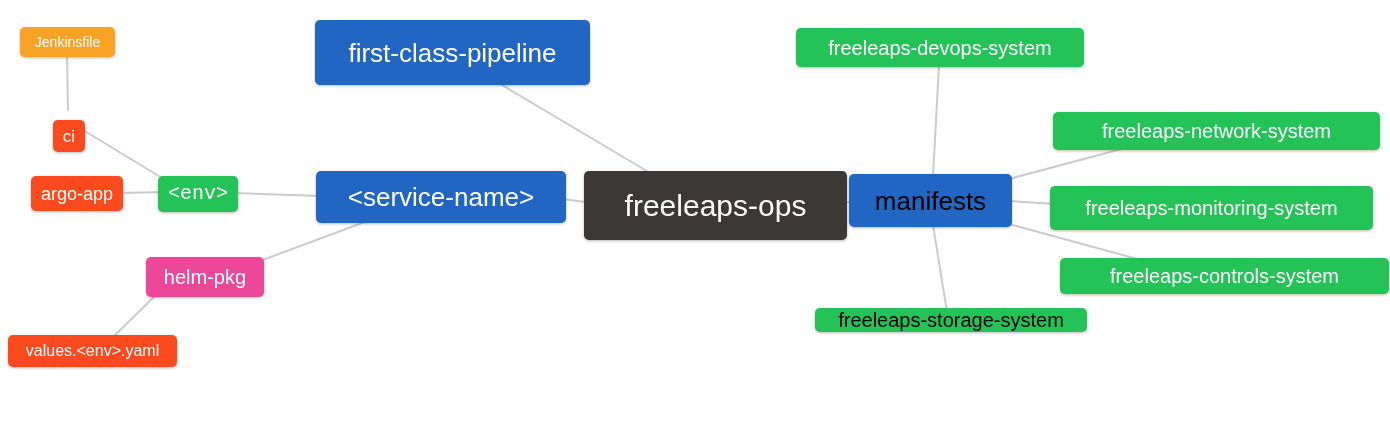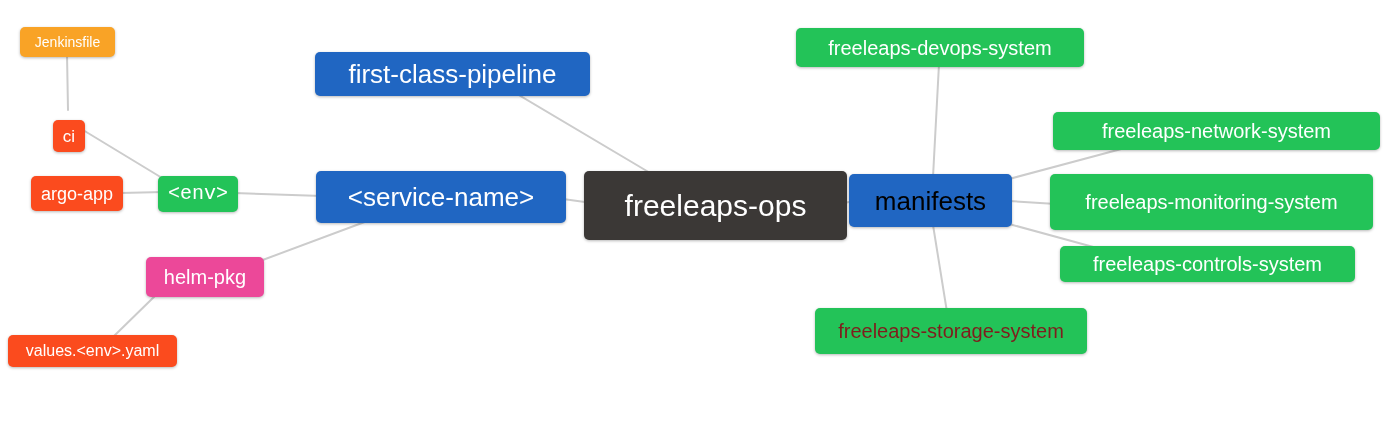--- a/index.html
+++ b/index.html
@@ -58,22 +58,22 @@
       <line x1="1009" y1="201" x2="1056" y2="204" stroke="#CCCCCC" stroke-width="2" stroke-linecap="round"></line>
       <line x1="1009" y1="224" x2="1141" y2="260" stroke="#CCCCCC" stroke-width="2" stroke-linecap="round"></line>
       <line x1="933" y1="225" x2="947" y2="312" stroke="#CCCCCC" stroke-width="2" stroke-linecap="round"></line>
     </svg>
 <div class="node" style="left: 20px; top: 27px; width: 95px; height: 30px; font-size: 14px; background: rgb(249, 163, 38); color: rgb(255, 255, 255);">Jenkinsfile</div>
     <div class="node" style="left: 53px; top: 120px; width: 32px; height: 32px; font-size: 17px; background: rgb(251, 75, 30); color: rgb(255, 255, 255);">ci</div>
     <div class="node" style="left: 31px; top: 176px; width: 92px; height: 35px; font-size: 18px; background: rgb(251, 75, 30); color: rgb(255, 255, 255);">argo-app</div>
     <div class="node" style="left: 158px; top: 176px; width: 80px; height: 36px; font-size: 20px; background: rgb(35, 195, 88); color: rgb(255, 255, 255); font-family: Liberation Mono, monospace;">&lt;env&gt;</div>
     <div class="node" style="left: 146px; top: 257px; width: 118px; height: 40px; font-size: 20px; background: #ec4899; color: rgb(255, 255, 255); text-align: center;">helm-pkg</div>
     <div class="node" style="left: 8px; top: 335px; width: 169px; height: 32px; font-size: 16px; background: rgb(251, 75, 30); color: rgb(255, 255, 255);">values.&lt;env&gt;.yaml</div>
-    <div class="node" style="left: 315px; top: 52px; width: 275px; height: 44px; font-size: 26px; background: rgb(32, 102, 194); color: rgb(255, 255, 255);">first-class-pipeline</div>
+    <div class="node" style="left: 315px; top: 20px; width: 275px; height: 65px; font-size: 26px; background: rgb(32, 102, 194); color: rgb(255, 255, 255);">first-class-pipeline</div>
     <div class="node" style="left: 316px; top: 171px; width: 250px; height: 52px; font-size: 26px; background: rgb(32, 102, 194); color: rgb(255, 255, 255);">&lt;service-name&gt;</div>
     <div class="node" style="left: 584px; top: 171px; width: 263px; height: 69px; font-size: 30px; background: rgb(59, 56, 54); color: rgb(255, 255, 255);">freeleaps-ops</div>
     <div class="node" style="left: 849px; top: 174px; width: 163px; height: 53px; font-size: 26px; background: rgb(32, 102, 194); color: #000000;">manifests</div>
     <div class="node" style="left: 796px; top: 28px; width: 288px; height: 39px; font-size: 20px; background: rgb(35, 195, 88); color: rgb(255, 255, 255);">freeleaps-devops-system</div>
     <div class="node" style="left: 1053px; top: 112px; width: 327px; height: 38px; font-size: 20px; background: rgb(35, 195, 88); color: rgb(255, 255, 255);">freeleaps-network-system</div>
-    <div class="node" style="left: 1050px; top: 174px; width: 323px; height: 56px; font-size: 20px; background: rgb(35, 195, 88); color: rgb(255, 255, 255);">freeleaps-monitoring-system</div>
-    <div class="node" style="left: 1060px; top: 246px; width: 295px; height: 36px; font-size: 20px; background: rgb(35, 195, 88); color: rgb(255, 255, 255); text-align: center;">freeleaps-controls-system</div>
-    <div class="node" style="left: 815px; top: 308px; width: 272px; height: 46px; font-size: 20px; background: rgb(35, 195, 88); color: #7f1d1d;">freeleaps-storage-system</div>
+    <div class="node" style="left: 1050px; top: 186px; width: 323px; height: 44px; font-size: 20px; background: rgb(35, 195, 88); color: rgb(255, 255, 255);">freeleaps-monitoring-system</div>
+    <div class="node" style="left: 1060px; top: 258px; width: 329px; height: 36px; font-size: 20px; background: rgb(35, 195, 88); color: rgb(255, 255, 255); text-align: center;">freeleaps-controls-system</div>
+    <div class="node" style="left: 815px; top: 308px; width: 272px; height: 24px; font-size: 20px; background: rgb(35, 195, 88); color: #000000;">freeleaps-storage-system</div>
   </div>
 
 </body></html>

